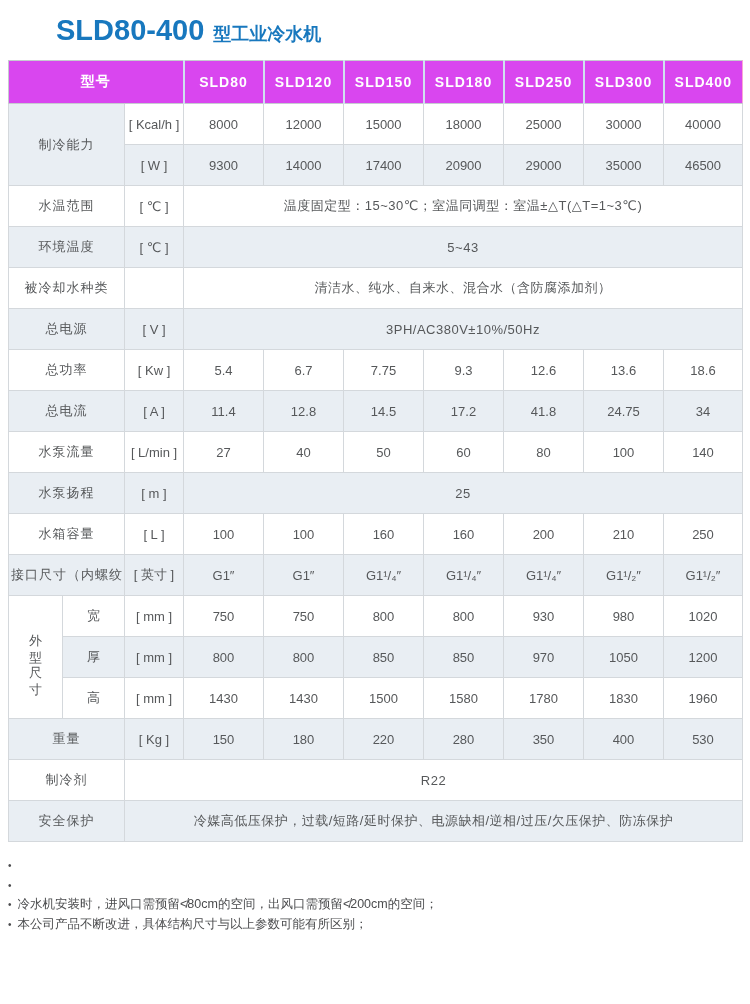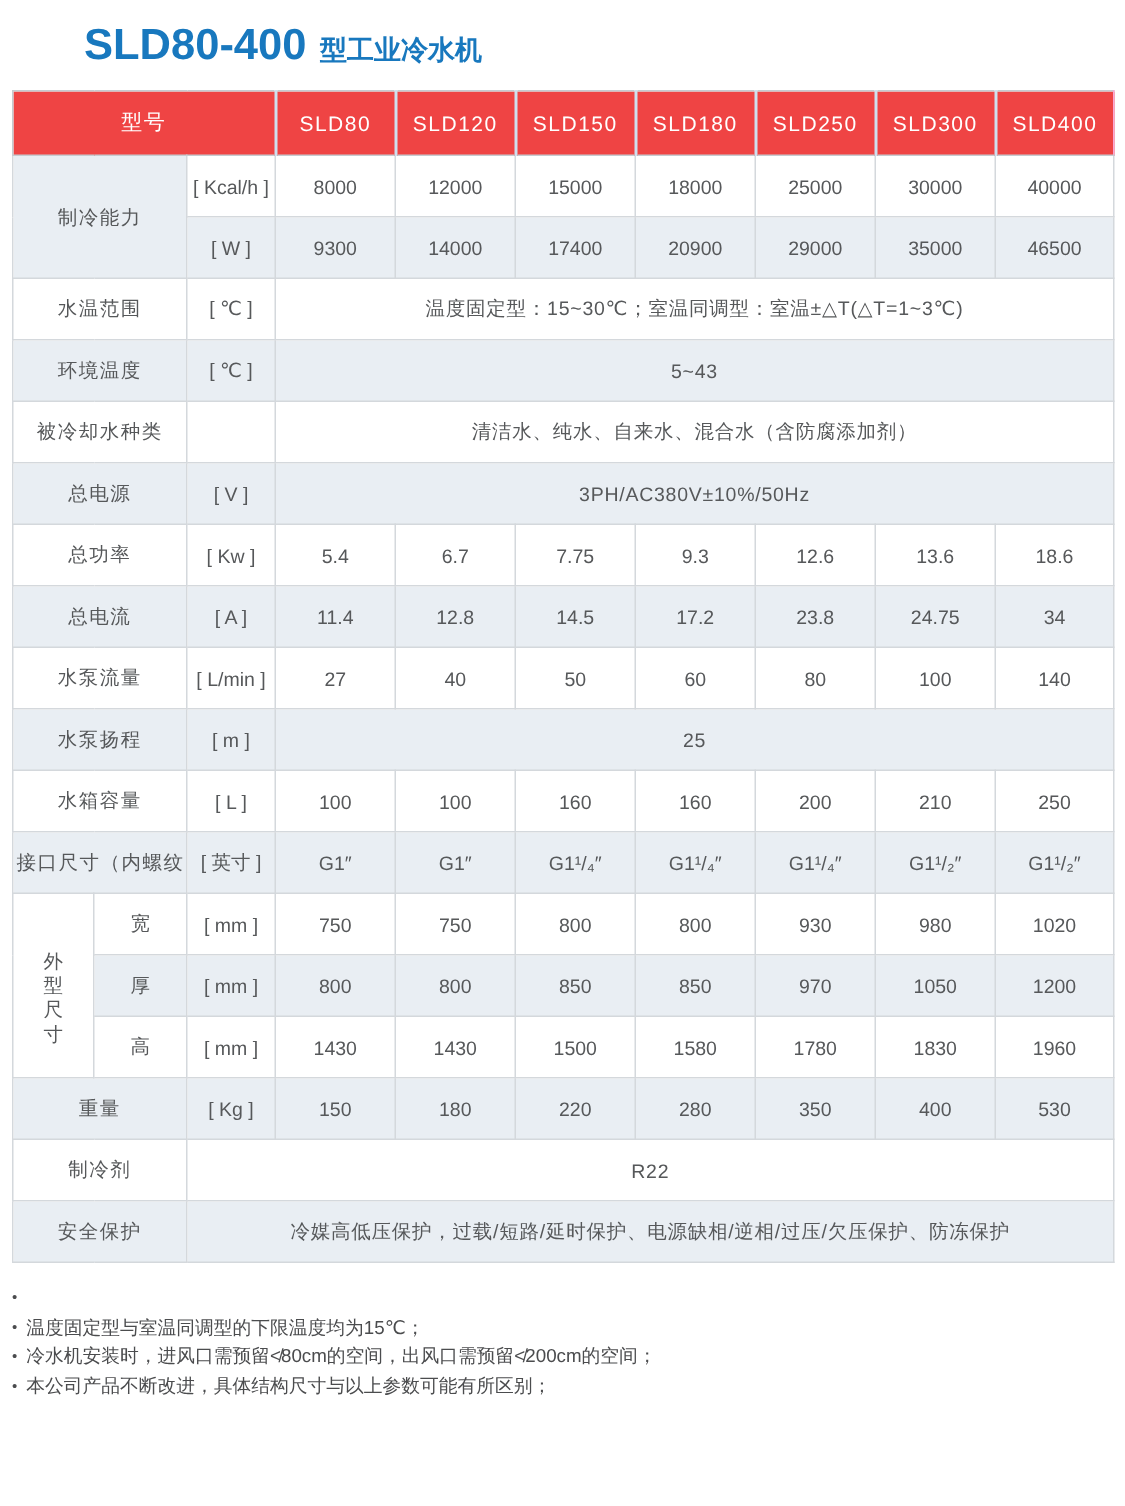--- a/index.html
+++ b/index.html
@@ -21,21 +21,21 @@
   
   table.spec{
     border-collapse:collapse;
     margin-top:13px;
     width:734px;
     table-layout:fixed;
     font-size:13px;
     border:1px solid #c6cbd0;
   }
   table.spec th{
-    background:#ef4444;color:#ffffff;font-weight:normal;font-size:14px;
+    background:#d946ef;color:#ffffff;font-weight:bold;font-size:14px;
     height:42px;border:1px solid #c6cbd0;border-right:2px solid #cfe0ef;
     padding:0;text-align:center;letter-spacing:1px;
   }
   table.spec th:last-child{border-right:1px solid #f9a8d4;}
   table.spec td{
     border:1px solid #d4d8dc;
     height:40px;padding:0 2px;text-align:center;
     background:#ffffff;color:#56585a;
     overflow:hidden;white-space:nowrap;
   }
@@ -150,21 +150,21 @@
           <td class="val">13.6</td>
           <td class="val">18.6</td>
         </tr>
         <tr class="alt">
           <td class="label" colspan="2">总电流</td>
           <td class="unit">[ A ]</td>
           <td class="val">11.4</td>
           <td class="val">12.8</td>
           <td class="val">14.5</td>
           <td class="val">17.2</td>
-          <td class="val">23.8</td>
+          <td class="val">41.8</td>
           <td class="val">24.75</td>
           <td class="val">34</td>
         </tr>
         <tr>
           <td class="label" colspan="2">水泵流量</td>
           <td class="unit">[ L/min ]</td>
           <td class="val">27</td>
           <td class="val">40</td>
           <td class="val">50</td>
           <td class="val">60</td>
@@ -255,21 +255,20 @@
       </tbody>
   </table>
 
   <div class="notes">
     <div>
         <div class="note-item">
           <span class="note-bullet">•</span>
         </div>
         <div class="note-item">
           <span class="note-bullet">•</span>
-          <span>温度固定型与室温同调型的下限温度均为15℃；</span>
         </div>
         <div class="note-item">
           <span class="note-bullet">•</span>
           <span>冷水机安装时，进风口需预留≮80cm的空间，出风口需预留≮200cm的空间；</span>
         </div>
         <div class="note-item">
           <span class="note-bullet">•</span>
           <span>本公司产品不断改进，具体结构尺寸与以上参数可能有所区别；</span>
         </div>
       </div>

